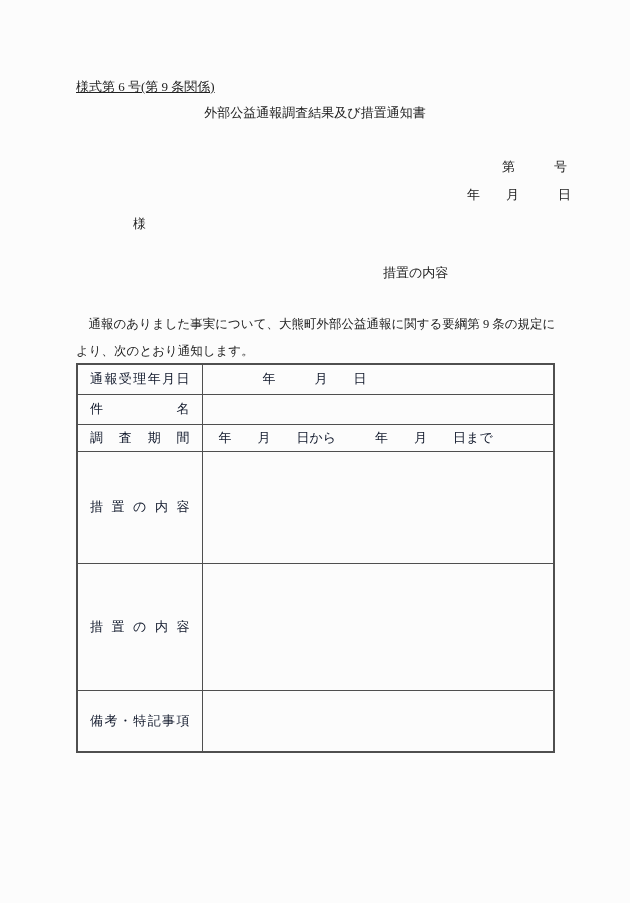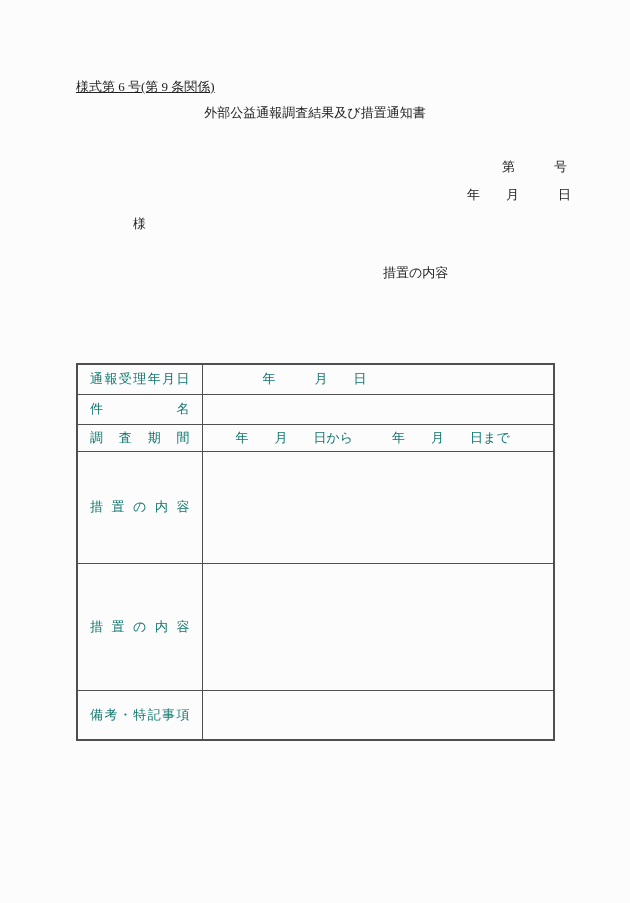--- a/index.html
+++ b/index.html
@@ -43,65 +43,69 @@
 
     table.form-table {
       position: absolute;
       left: 76px;
       top: 363px;
       width: 477px;
       border-collapse: collapse;
       table-layout: fixed;
       border: 2px solid #4f4f4f;
       font-size: 13px;
-      color: #0f766e;
+      color: #0f172a;
     }
     col.c1 { width: 125px; }
     col.c2 { width: 352px; }
     td {
       border: 1px solid #4f4f4f;
       vertical-align: middle;
       padding: 0;
       overflow: hidden;
     }
     td.lbl {
       padding: 0 12px;
       text-align: justify;
       text-align-last: justify;
     }
     td.val {
       padding-left: 10px;
       white-space: pre;
     }
     td.val-date   { padding-left: 60px; }
-    td.val-period { padding-left: 33px; margin-left: 8px; }
+    td.val-period { padding-left: 16px; margin-left: 8px; }
     tr.r1 { height: 30px; }
     tr.r2 { height: 30px; margin-top: 40px; }
     tr.r3 { height: 27px; }
     tr.r4 { height: 112px; }
     tr.r5 { height: 127px; }
-    tr.r6 { height: 50px; }
+    tr.r6 { height: 62px; }
   </style>
 </head>
 <body>
 
 <div class="page">
 
   <div class="abs form-no">様式第 6 号(第 9 条関係)</div>
 
   <div class="abs title">外部公益通報調査結果及び措置通知書</div>
 
   <div class="abs doc-no">第　　　号</div>
 
   <div class="abs date-line">年　　月　　　日</div>
 
   <div class="abs addressee">様</div>
 
   <div class="abs sender">措置の内容</div>
 
+  <div class="body-text">
+    <div class="body-line1">通報のありました事実について、大熊町外部公益通報に関する要綱第 9 条の規定に</div>
+    <div class="body-line2">より、次のとおり通知します。</div>
+  </div>
 
   <table class="form-table">
     <colgroup>
         <col class="c1">
         <col class="c2">
       </colgroup>
     <tbody>
       <tr class="r1">
         <td class="lbl">通報受理年月日</td>
         <td class="val val-date">年　　　月　　日</td>

